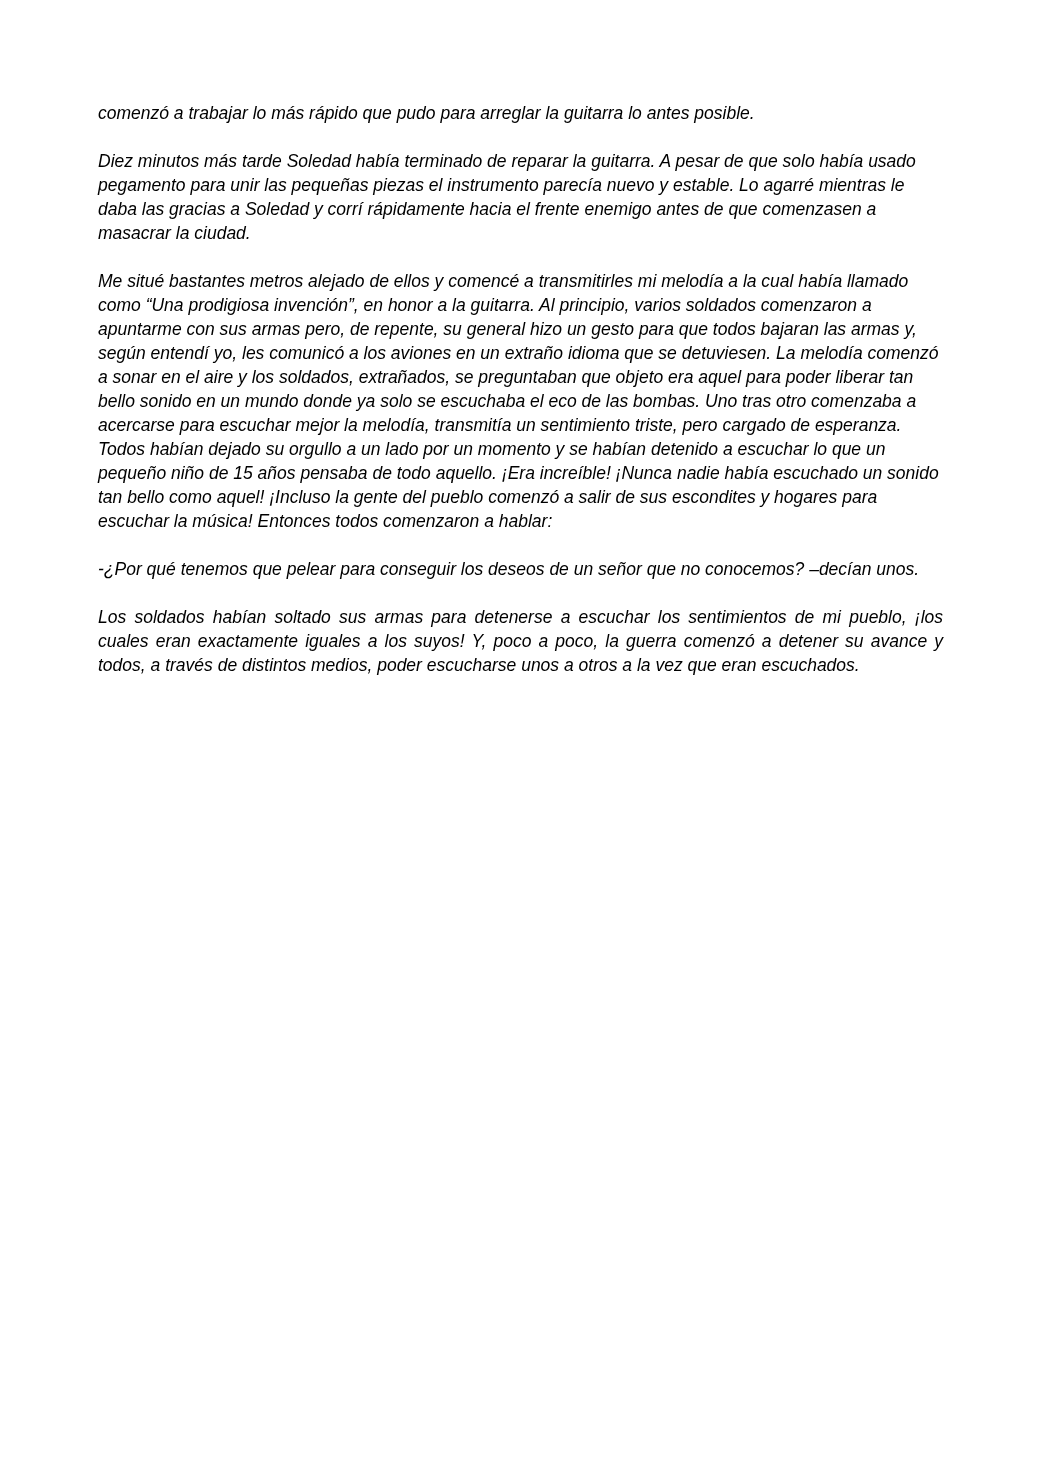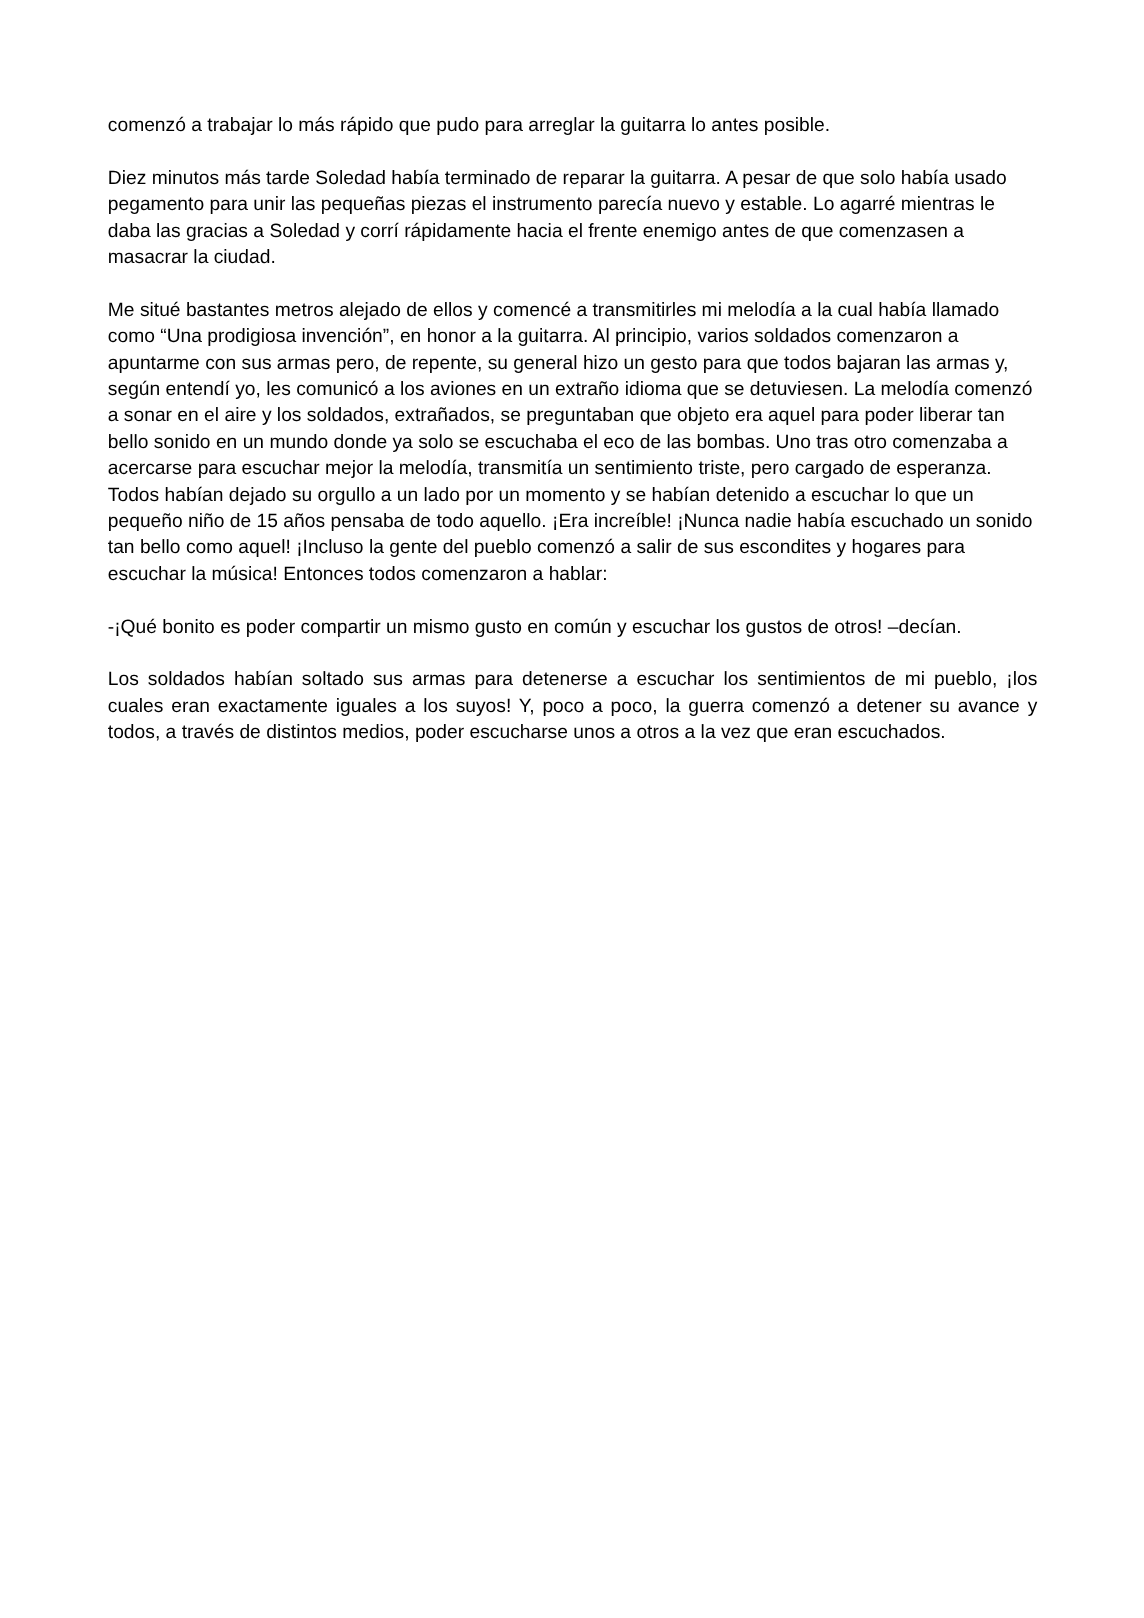--- a/index.html
+++ b/index.html
@@ -13,20 +13,21 @@
     overflow: hidden;
     font-family: "Liberation Sans", "DejaVu Sans", sans-serif;
     color: #000000;
   }
   .page {
     box-sizing: border-box;
     width: 1040px;
     height: 1471px;
     padding: 101px 97px 0 98px;
     background: #ffffff;
+    font-style: italic;
   }
   .para {
     margin: 0 0 24px 0;
     font-size: 17.5px;
     line-height: 24px;
     text-align: left;
     color: #000000;
     white-space: normal;
   }
   .para.justify {
@@ -36,18 +37,18 @@
 </head>
 <body>
 
 <div class="page">
   <p class="para">comenzó a trabajar lo más rápido que pudo para arreglar la guitarra lo antes posible.</p>
 
   <p class="para">Diez minutos más tarde Soledad había terminado de reparar la guitarra. A pesar de que solo había usado pegamento para unir las pequeñas piezas el instrumento parecía nuevo y estable. Lo agarré mientras le daba las gracias a Soledad y corrí rápidamente hacia el frente enemigo antes de que comenzasen a masacrar la ciudad.</p>
 
   <p class="para">Me situé bastantes metros alejado de ellos y comencé a transmitirles mi melodía a la cual había llamado como “Una prodigiosa invención”, en honor a la guitarra. Al principio, varios soldados comenzaron a apuntarme con sus armas pero, de repente, su general hizo un gesto para que todos bajaran las armas y, según entendí yo, les comunicó a los aviones en un extraño idioma que se detuviesen. La melodía comenzó a sonar en el aire y los soldados, extrañados, se preguntaban que objeto era aquel para poder liberar tan bello sonido en un mundo donde ya solo se escuchaba el eco de las bombas. Uno tras otro comenzaba a acercarse para escuchar mejor la melodía, transmitía un sentimiento triste, pero cargado de esperanza. Todos habían dejado su orgullo a un lado por un momento y se habían detenido a escuchar lo que un pequeño niño de 15 años pensaba de todo aquello. ¡Era increíble! ¡Nunca nadie había escuchado un sonido tan bello como aquel! ¡Incluso la gente del pueblo comenzó a salir de sus escondites y hogares para escuchar la música! Entonces todos comenzaron a hablar:</p>
 
+  <p class="para">-¿Por qué tenemos que pelear para conseguir los deseos de un señor que no conocemos? –decían unos.</p>
 
-  <p class="para">-¡Qué bonito es poder compartir un mismo gusto en común y escuchar los gustos de otros! –decían.</p>
 
 
   <p class="para justify">Los soldados habían soltado sus armas para detenerse a escuchar los sentimientos de mi pueblo, ¡los cuales eran exactamente iguales a los suyos! Y, poco a poco, la guerra comenzó a detener su avance y todos, a través de distintos medios, poder escucharse unos a otros a la vez que eran escuchados.</p>
 </div>
 
 </body></html>

